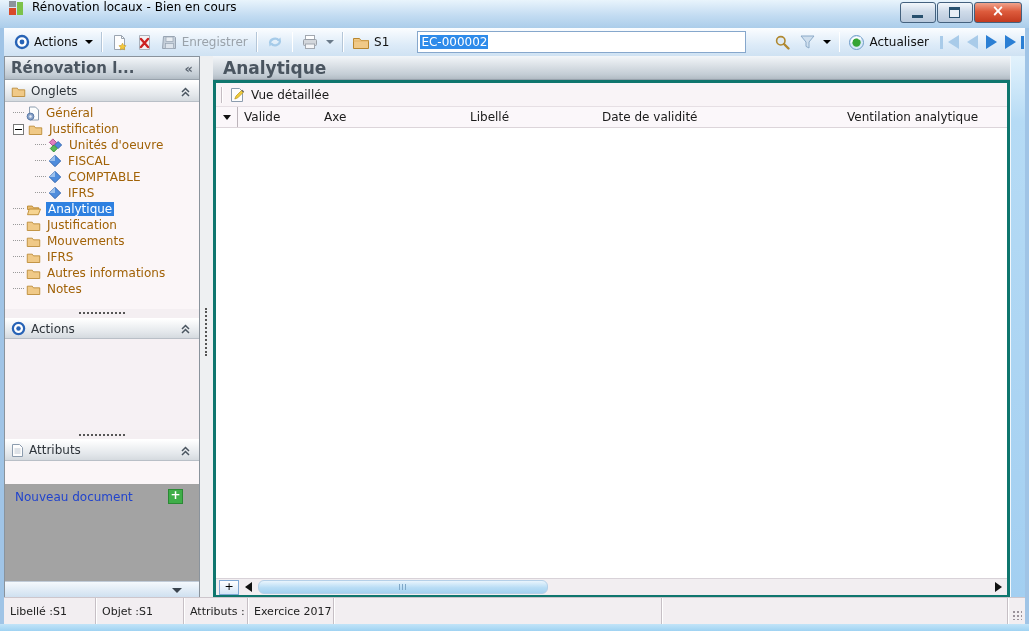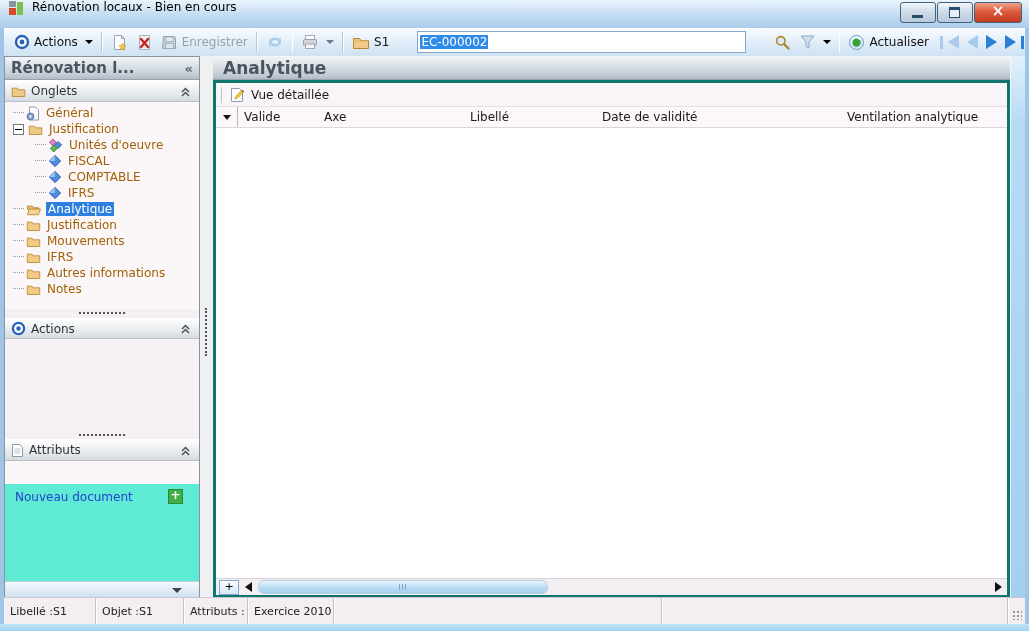--- a/index.html
+++ b/index.html
@@ -65,21 +65,21 @@
   .tree-item .guide{width:11px;height:1px;border-top:1px dotted #9a9a9a;margin-right:2px;}
   .tree-item .expander{width:9px;height:9px;border:1px solid #787878;background:#fff;
     position:relative;margin-right:4px;box-sizing:content-box;}
   .tree-item .expander::after{content:"";position:absolute;left:1px;right:1px;top:4px;border-top:1px solid #000;}
   .tree-item .t-icon{display:flex;margin-right:4px;}
   .tree-item .t-label{font-size:12px;color:#a16207;padding:0 2px;white-space:nowrap;}
   .tree-item .t-label.sel{background:#2e80e0;color:#fff;}
   .h-splitter{height:10px;display:flex;align-items:center;justify-content:center;background:#f4eff2;}
   .h-splitter .dots{width:46px;border-top:2px dotted #555;}
   .actions-body{height:97px;background:#f6f1f4;}
-  .doc-area{height:104px;background:#5eead4;margin-top:23px;}
+  .doc-area{height:104px;background:#a3a3a3;margin-top:23px;}
   .doc-row{height:22px;display:flex;align-items:center;padding:2px 10px 0 10px;}
   .doc-link{color:#2244cc;font-size:12px;}
   .doc-row .spacer{flex:1;}
   .plus-btn{width:13px;height:13px;background:#3fae49;border:1px solid #2a8a34;color:#fff;
     font-weight:bold;font-size:12px;line-height:11px;text-align:center;margin-right:6px;}
   .plus-btn::before{content:"+";}
   .panel-bottom{height:16px;background:linear-gradient(#f5f9fd,#cfe0f0);
     border-top:1px solid #c0cbd8;position:relative;margin-top:auto;}
   .panel-bottom .down-tri{position:absolute;right:17px;top:6px;width:0;height:0;
     border-left:5px solid transparent;border-right:5px solid transparent;border-top:5px solid #3a444e;}
@@ -507,21 +507,21 @@
       </div>
     </div>
 
     <div class="right-gutter"></div>
   </div>
 
   <div class="statusbar">
       <span class="sb-cell" style="width: 92px;">Libellé :S1</span>
       <span class="sb-cell" style="width: 88px;">Objet :S1</span>
       <span class="sb-cell" style="width: 64px;">Attributs :</span>
-      <span class="sb-cell" style="width: 86px;">Exercice 2010</span>
+      <span class="sb-cell" style="width: 86px;">Exercice 2017</span>
       <span class="sb-cell" style="width: 328px;"></span>
       <span class="sb-cell sb-fill"></span>
       <span class="sb-grip">
         <span class="dotgrid"></span>
       </span>
     </div>
 
   <div class="side-border left"></div>
   <div class="side-border right"></div>
   <div class="window-bottom"></div>

